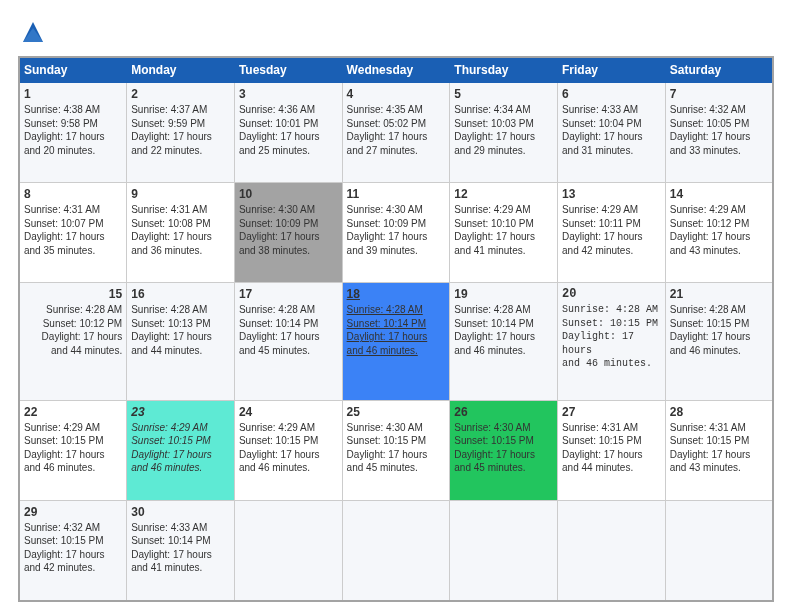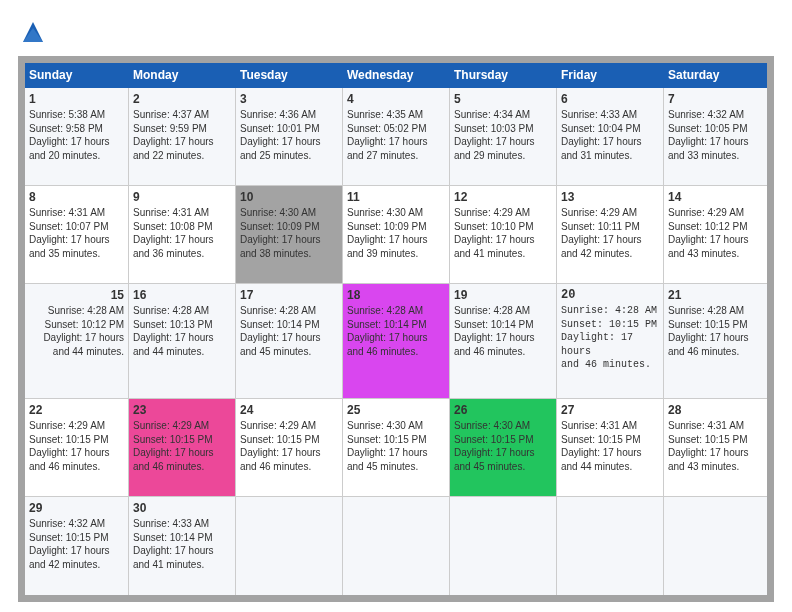--- a/index.html
+++ b/index.html
@@ -36,21 +36,21 @@
       font-weight: bold;
       color: #333;
       line-height: 1.1;
     }
     .location {
       font-size: 14px;
       color: #555;
     }
     .calendar {
       flex: 1;
-      border: 7px solid #a3a3a3;
+      border: 2px solid #a3a3a3;
       border-collapse: collapse;
       width: 100%;
       table-layout: fixed;
       padding-left: 12px;
     }
     .calendar th {
       background: #1a5fb4;
       color: #fff;
       font-weight: bold;
       font-size: 12px;
@@ -114,21 +114,21 @@
           <th>Wednesday</th>
           <th>Thursday</th>
           <th>Friday</th>
           <th>Saturday</th>
         </tr>
     </thead>
     <tbody id="calendar-body">
         <tr>
           <td style="background: rgb(245, 247, 250);">
             <span class="day-num">1</span>
-            <div class="cell-text" style="white-space: pre-line;">Sunrise: 5:38 AM
+            <div class="cell-text" style="white-space: pre-line;">Sunrise: 4:38 AM
 Sunset: 9:58 PM
 Daylight: 17 hours
 and 20 minutes.</div>
           </td>
           <td style="background: rgb(245, 247, 250);">
             <span class="day-num">2</span>
             <div class="cell-text" style="white-space: pre-line;">Sunrise: 4:37 AM
 Sunset: 9:59 PM
 Daylight: 17 hours
 and 22 minutes.</div>
@@ -235,21 +235,21 @@
 Daylight: 17 hours
 and 44 minutes.</div>
           </td>
           <td style="background: rgb(245, 247, 250);">
             <span class="day-num">17</span>
             <div class="cell-text" style="white-space: pre-line;">Sunrise: 4:28 AM
 Sunset: 10:14 PM
 Daylight: 17 hours
 and 45 minutes.</div>
           </td>
-          <td style="background: #d946ef;">
+          <td style="background: #3b82f6; text-decoration: underline;">
             <span class="day-num">18</span>
             <div class="cell-text" style="white-space: pre-line;">Sunrise: 4:28 AM
 Sunset: 10:14 PM
 Daylight: 17 hours
 and 46 minutes.</div>
           </td>
           <td style="background: rgb(245, 247, 250);">
             <span class="day-num">19</span>
             <div class="cell-text" style="white-space: pre-line;">Sunrise: 4:28 AM
 Sunset: 10:14 PM
@@ -272,21 +272,21 @@
           </td>
         </tr>
         <tr>
           <td style="background: rgb(255, 255, 255);">
             <span class="day-num">22</span>
             <div class="cell-text" style="white-space: pre-line;">Sunrise: 4:29 AM
 Sunset: 10:15 PM
 Daylight: 17 hours
 and 46 minutes.</div>
           </td>
-          <td style="background: #ec4899;">
+          <td style="background: #5eead4; font-style: italic;">
             <span class="day-num">23</span>
             <div class="cell-text" style="white-space: pre-line;">Sunrise: 4:29 AM
 Sunset: 10:15 PM
 Daylight: 17 hours
 and 46 minutes.</div>
           </td>
           <td style="background: rgb(255, 255, 255);">
             <span class="day-num">24</span>
             <div class="cell-text" style="white-space: pre-line;">Sunrise: 4:29 AM
 Sunset: 10:15 PM

